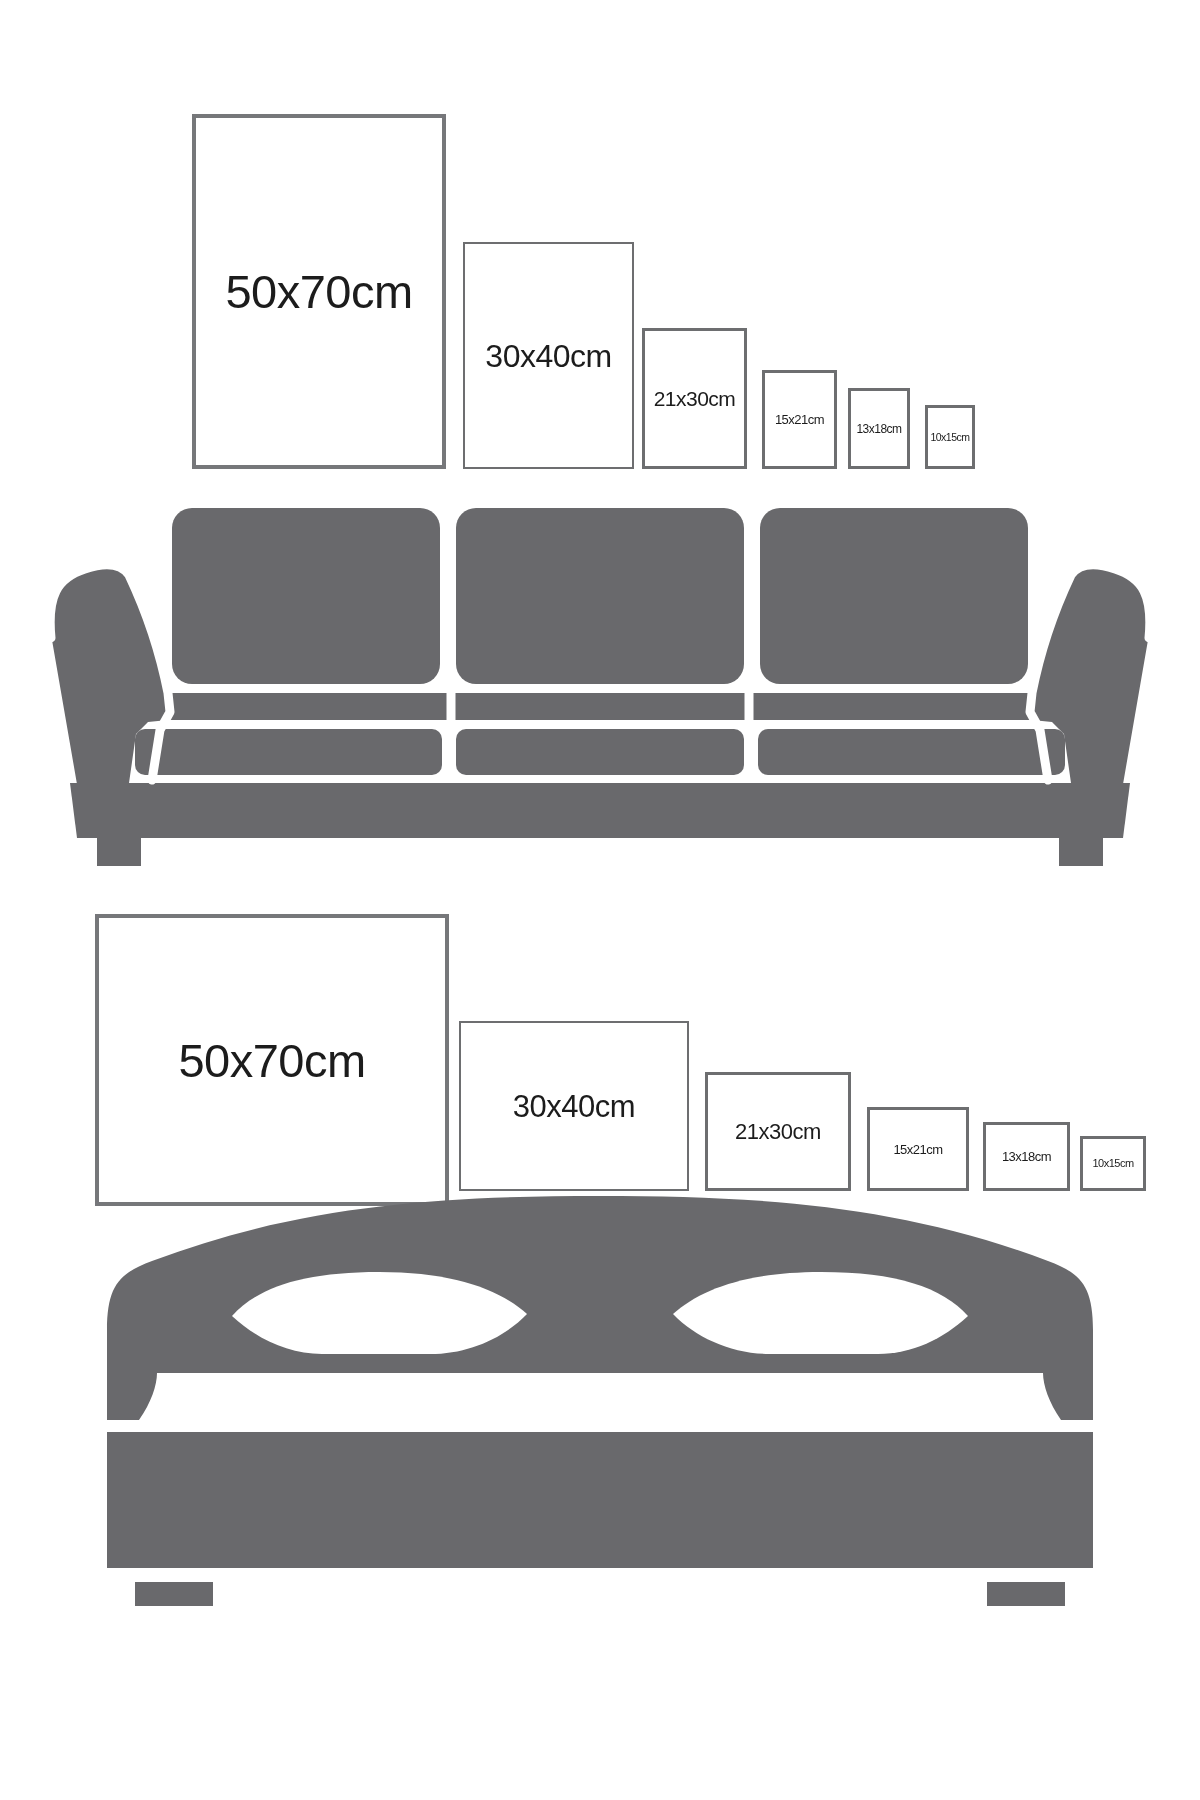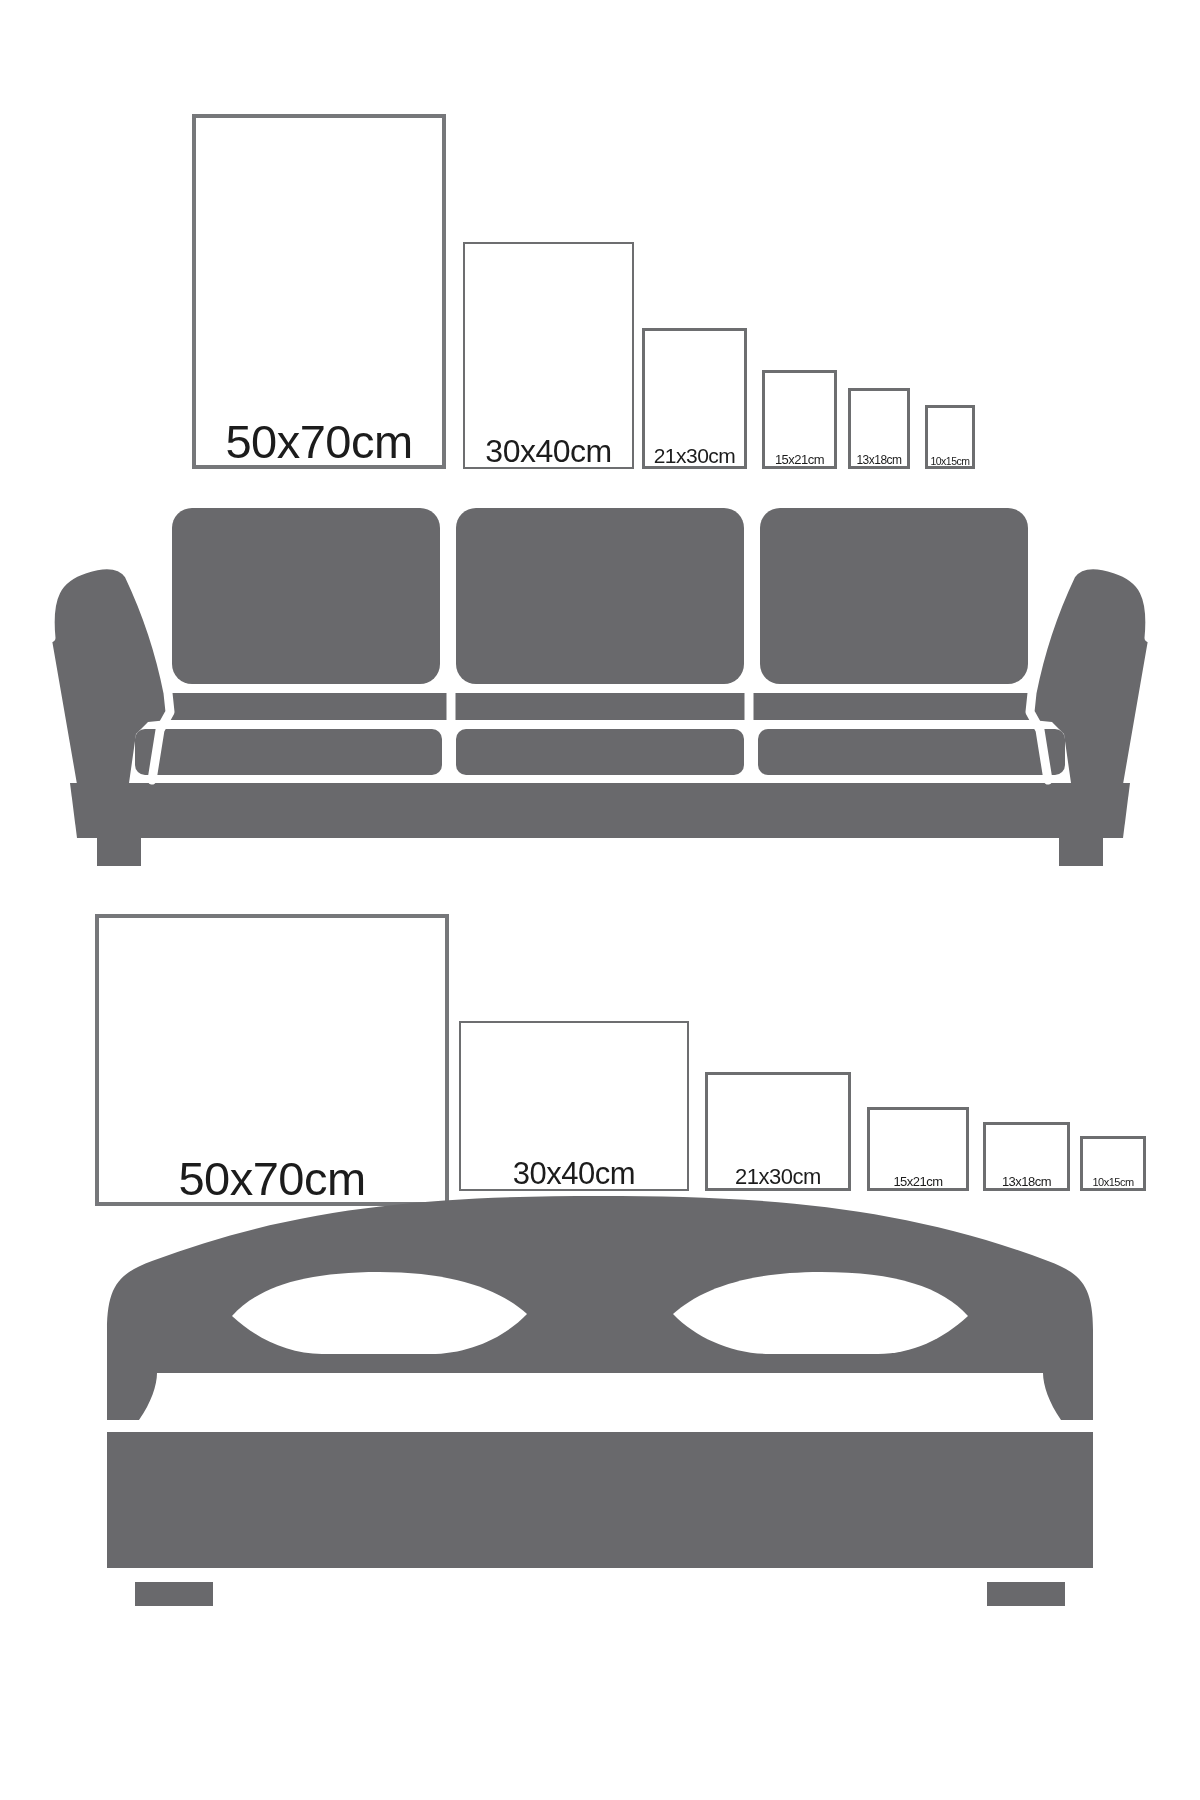--- a/index.html
+++ b/index.html
@@ -14,21 +14,21 @@
     height: 1800px;
     background: var(--background, #ffffff);
     overflow: hidden;
   }
   .frame {
     position: absolute;
     box-sizing: border-box;
     background: #ffffff;
     border: 3px solid var(--frame-border-small, #6d6e70);
     display: flex;
-    align-items: flex-end;
+    align-items: center;
     justify-content: center;
   }
   .frame-label {
     color: var(--label-text, #1c1c1c);
     letter-spacing: -0.5px;
     white-space: nowrap;
     line-height: 1;
   }
   
   .f-s1-1 { left:192px; top:114px; width:254px; height:355px; border-width:4px; border-color:var(--frame-border-large,#76777a); font-size:47px; }

